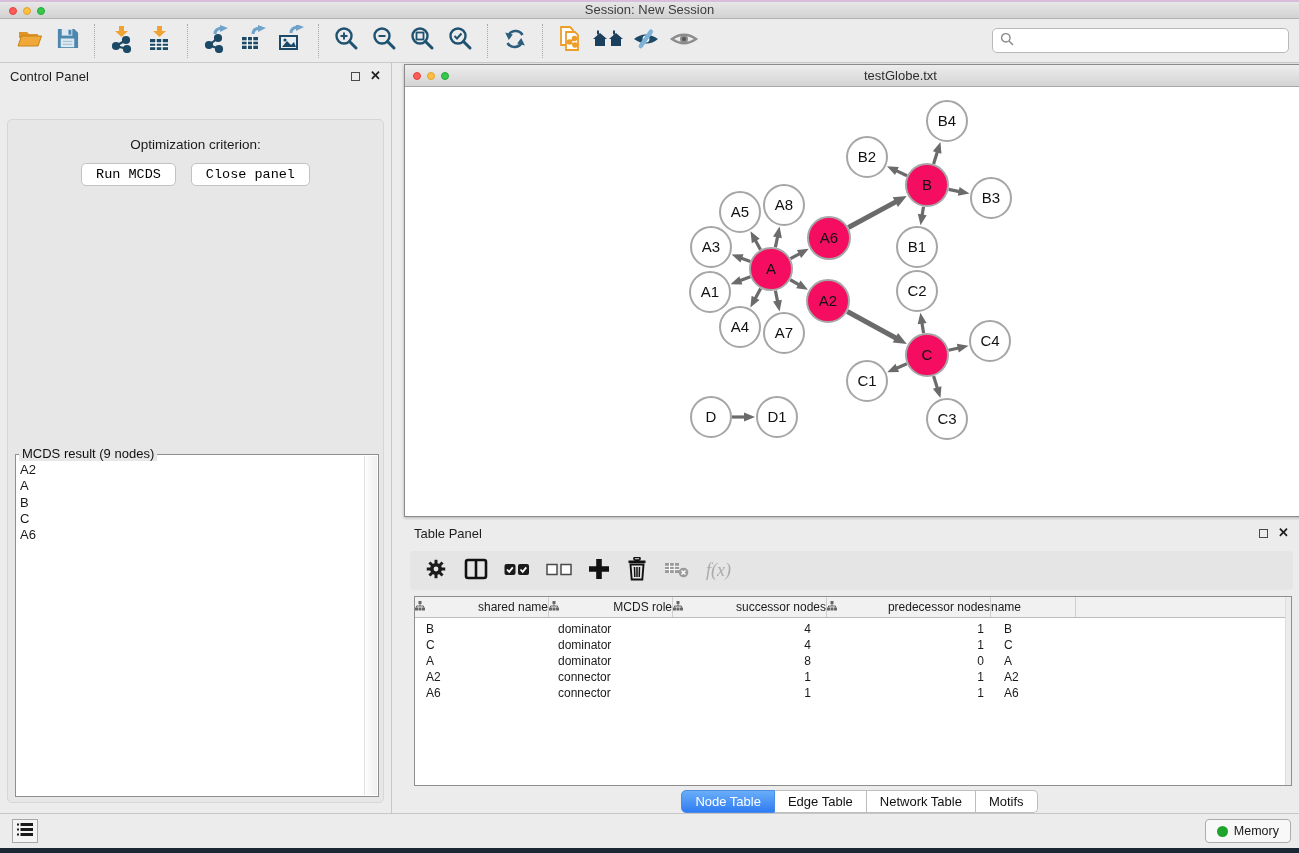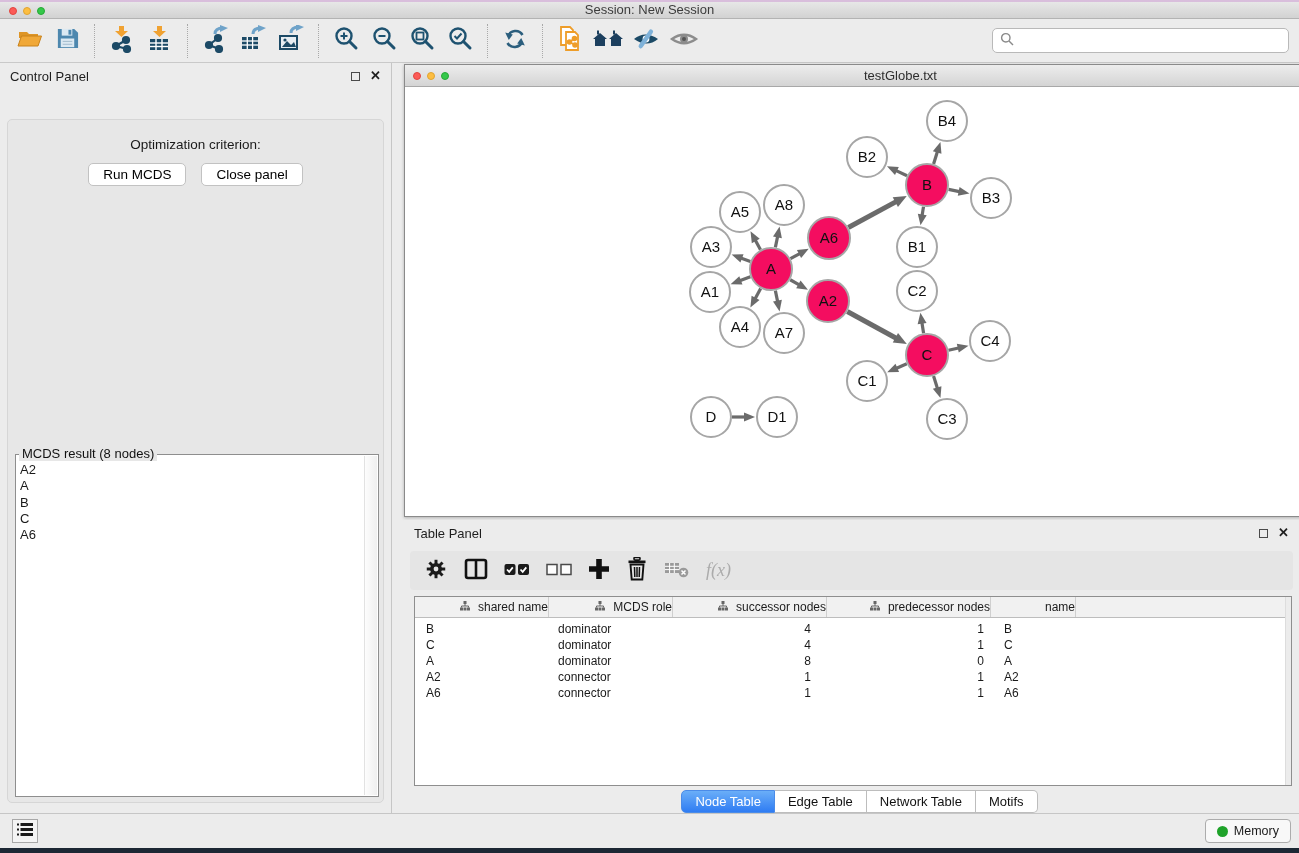--- a/index.html
+++ b/index.html
@@ -44,21 +44,21 @@
   .cp-body { position:absolute; left:7px; right:7px; top:56px; bottom:10px; background:#E7E7E7;
     border:1px solid #D6D6D6; border-radius:5px; }
   .opt-label { text-align:center; font-size:13.5px; margin-top:17px; }
   .combo { width:312px; height:24px; margin:9px auto 0; background:#FFF; border:1px solid #ABABAB;
     border-radius:5px; position:relative; font-size:13.5px; line-height:22px; padding-left:9px; }
   .combo .stepper { position:absolute; right:0px; top:0px; bottom:0px; width:20px;
     background:linear-gradient(#7DB9FB,#2A70EA); border-radius:0 4px 4px 0; color:#FFF;
     display:flex; flex-direction:column; align-items:center; justify-content:center; font-size:6px; line-height:6px; }
   .cp-buttons { display:flex; justify-content:center; gap:15px; margin-top:11px; }
   .btn { background:#FFF; border:1px solid #C2C2C2; border-radius:5px; padding:3px 14px; font-size:13.5px;
-    font-family:Liberation Sans, sans-serif; }
+    font-family:Liberation Mono, monospace; }
 
   .mcds-box { position:absolute; left:7px; right:4px; bottom:5px; height:343px; background:#FFF;
     border:1px solid #8E8E8E; }
   .mcds-box .legend { position:absolute; top:-9px; left:3px; background:#E7E7E7; padding:0 3px;
     font-size:13px; color:#111; }
   .mcds-box ul { list-style:none; margin:7px 0 0 4px; font-size:13px; line-height:16.3px; }
   .mcds-scroll { position:absolute; top:1px; bottom:1px; right:1px; width:13px;
     background:linear-gradient(to right,#FDFDFD,#EFEFEF); border-left:1px solid #E2E2E2; }
 
   
@@ -73,21 +73,21 @@
 
   
   .table-panel { position:absolute; left:404px; top:520px; width:895px; bottom:40px; background:#ECECEC; }
   .tp-toolbar { margin:5px 6px 0 6px; height:39px; background:#E5E5E5; border-radius:4px;
     display:flex; align-items:center; padding-left:14px; gap:16px; }
   .fx { font-family:"Liberation Serif",serif; font-style:italic; font-size:18px; color:#ABABAB; }
   .ntable { position:absolute; left:10px; right:7px; top:76px; height:190px; background:#FFF;
     border:1px solid #8E8E8E; overflow:hidden; }
   .thead, .trow { display:grid; grid-template-columns:134px 124px 154px 164px 85px 1fr; }
   .thead { background:#F1F1F1; border-bottom:1px solid #BDBDBD; height:21px; }
-  .th { display:flex; align-items:center; justify-content:flex-end; gap:8px; font-size:12px; color:#1C1C1C;
+  .th { display:flex; align-items:center; justify-content:space-between; gap:8px; font-size:12px; color:#1C1C1C;
     border-right:1px solid #CFCFCF; height:100%; }
   .th:nth-child(6) { border-right:none; }
   .trow { height:16px; font-size:12px; }
   .td { line-height:16px; white-space:nowrap; overflow:hidden; }
   .td.c0 { padding-left:11px; }
   .td.c1 { padding-left:9px; }
   .td.c2 { text-align:right; padding-right:16px; }
   .td.c3 { text-align:right; padding-right:7px; }
   .td.c4 { padding-left:13px; }
   .tbl-scroll { position:absolute; top:0; bottom:0; right:0; width:6px; background:#ECECEC; border-left:1px solid #DDD; }
@@ -303,21 +303,21 @@
     <span class="float-ico"></span>
     <span class="close-ico">✕</span>
   </div>
   <div class="cp-body">
     <div class="opt-label">Optimization criterion:</div>
     <div class="cp-buttons">
       <button class="btn">Run MCDS</button>
       <button class="btn">Close panel</button>
     </div>
     <div class="mcds-box">
-      <span class="legend">MCDS result (8 nodes)</span>
+      <span class="legend">MCDS result (9 nodes)</span>
       <ul>
           <li>A2</li>
           <li>A</li>
           <li>B</li>
           <li>C</li>
           <li>A6</li>
         </ul>
       <div class="mcds-scroll"></div>
     </div>
   </div>

